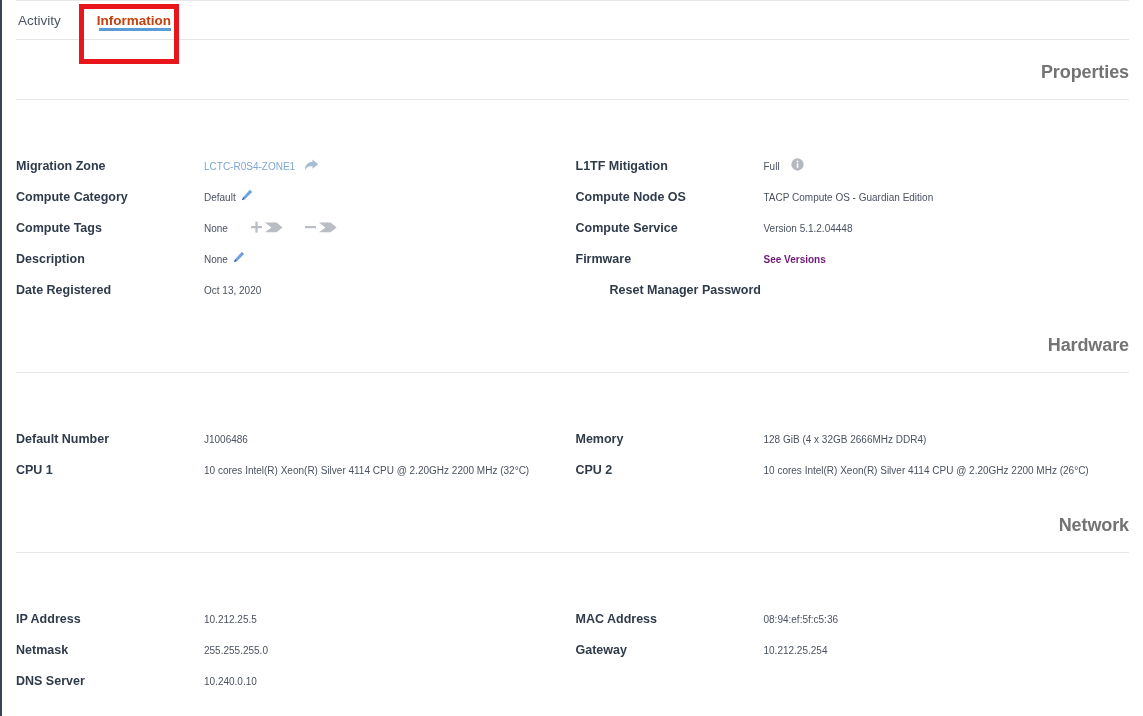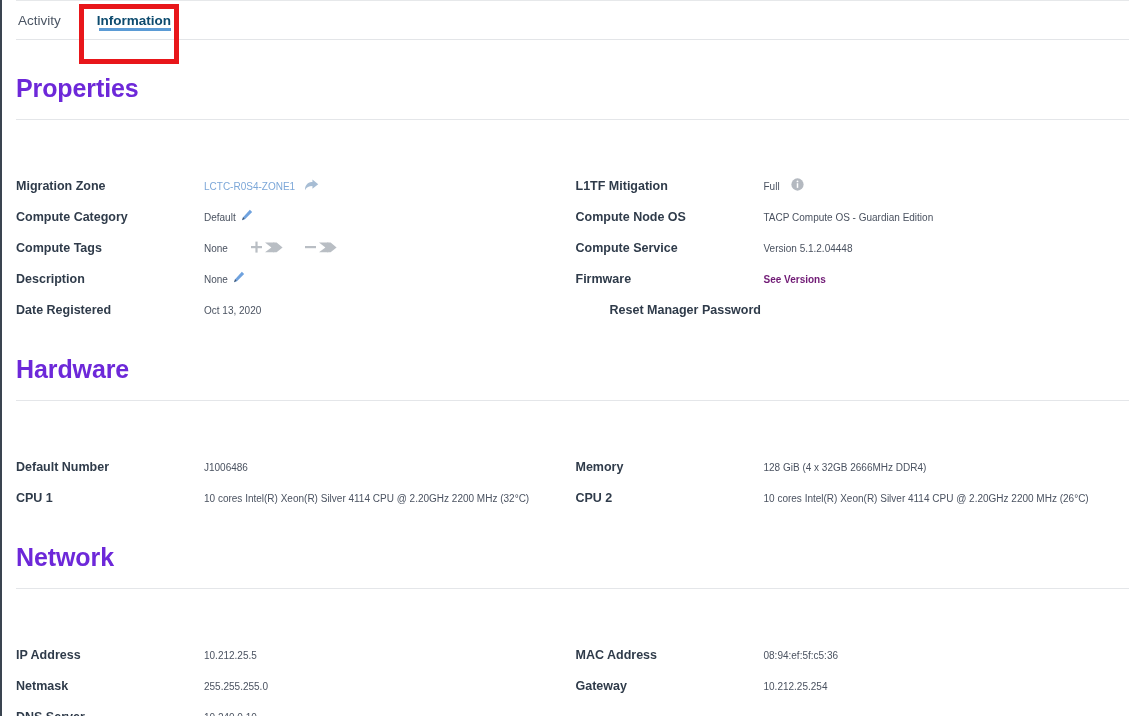--- a/index.html
+++ b/index.html
@@ -31,21 +31,21 @@
     left: 2px;
     top: 0;
     width: 1141px;
     height: 716px;
     background: #ffffff;
   }
 
   
   .tabbar {
     position: relative;
-    margin: 0 14px 12px 14px;
+    margin: 0 14px 0 14px;
     height: 38px;
     border-top: 1px solid #e6e8ea;
     border-bottom: 1px solid #e3e5e8;
     display: flex;
     align-items: stretch;
     padding-top: 0;
   }
   .tab {
     position: relative;
     display: flex;
@@ -53,21 +53,21 @@
     padding: 0 14px 0 0;
     margin-right: 22px;
     font-size: 13.5px;
     color: #4c5664;
     cursor: pointer;
     white-space: nowrap;
   }
   .tab.first { padding-left: 2px; }
   .tab.active {
     font-weight: bold;
-    color: #0c4a6e;
+    color: #c2410c;
     padding-right: 6px;
   }
   .tab.active .tab-underline {
     position: absolute;
     left: 2px;
     right: 6px;
     bottom: 8px;
     height: 3px;
     background: #5b9bd5;
   }
@@ -81,26 +81,27 @@
     height: 60px;
     border: 5px solid #e8161a;
     box-sizing: border-box;
     pointer-events: none;
     z-index: 20;
   }
 
   
   .section { margin: 0 14px; }
   .section-title {
-    font-size: 25px;
-    font-weight: bold;
-    color: #6d28d9;
+    font-size: 18px;
+    font-weight: bold;
+    color: #737373;
     letter-spacing: -0.1px;
     padding-top: 22px;
     padding-bottom: 16px;
+    text-align: right;
   }
   .section-rule {
     border-top: 1px solid #e4e6e9;
     height: 0;
   }
 
   .grid {
     display: flex;
     padding-top: 18px;
   }

